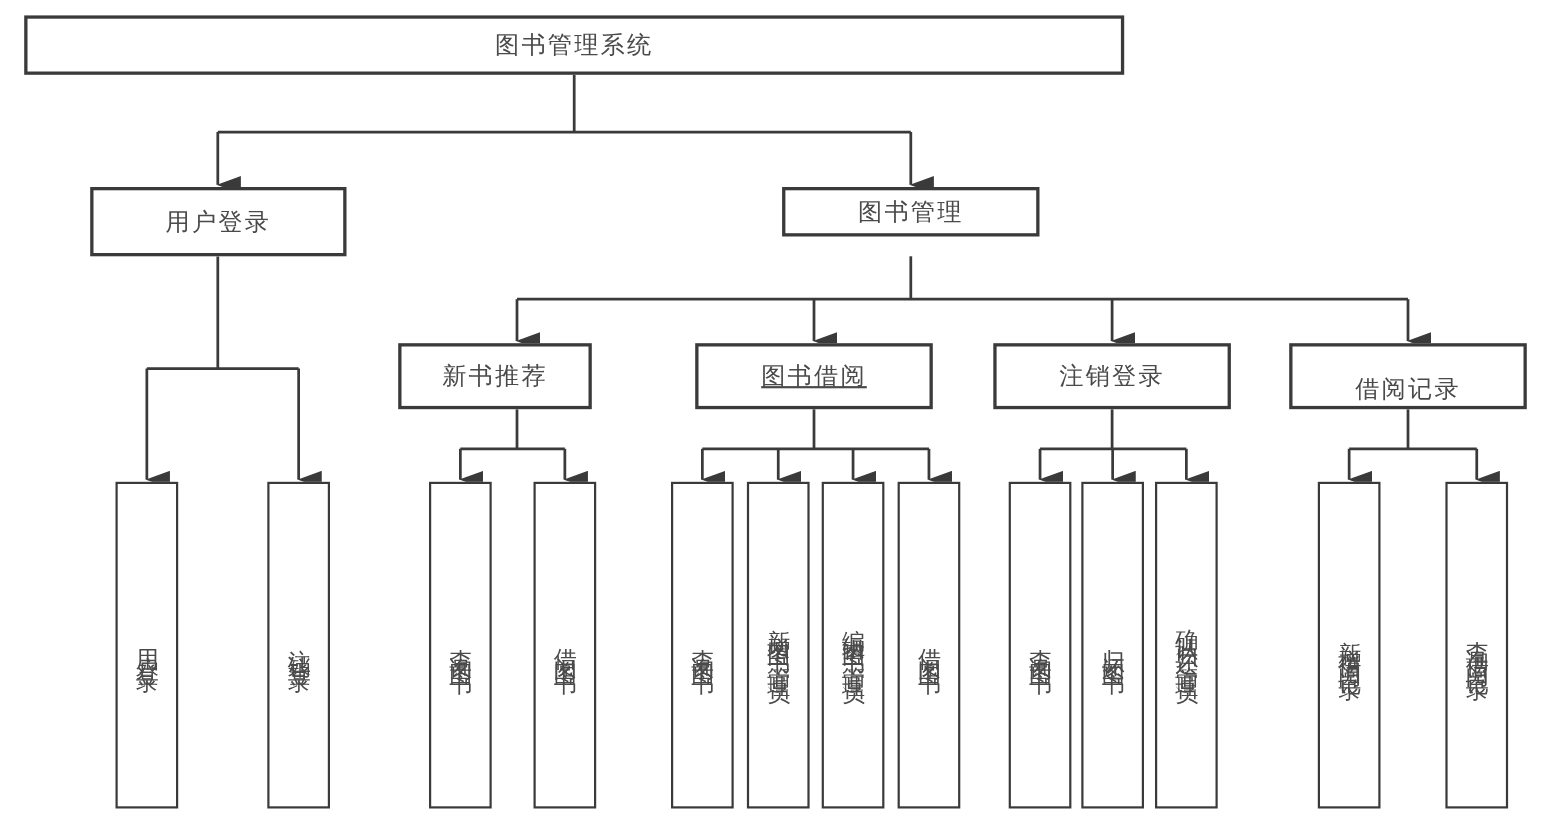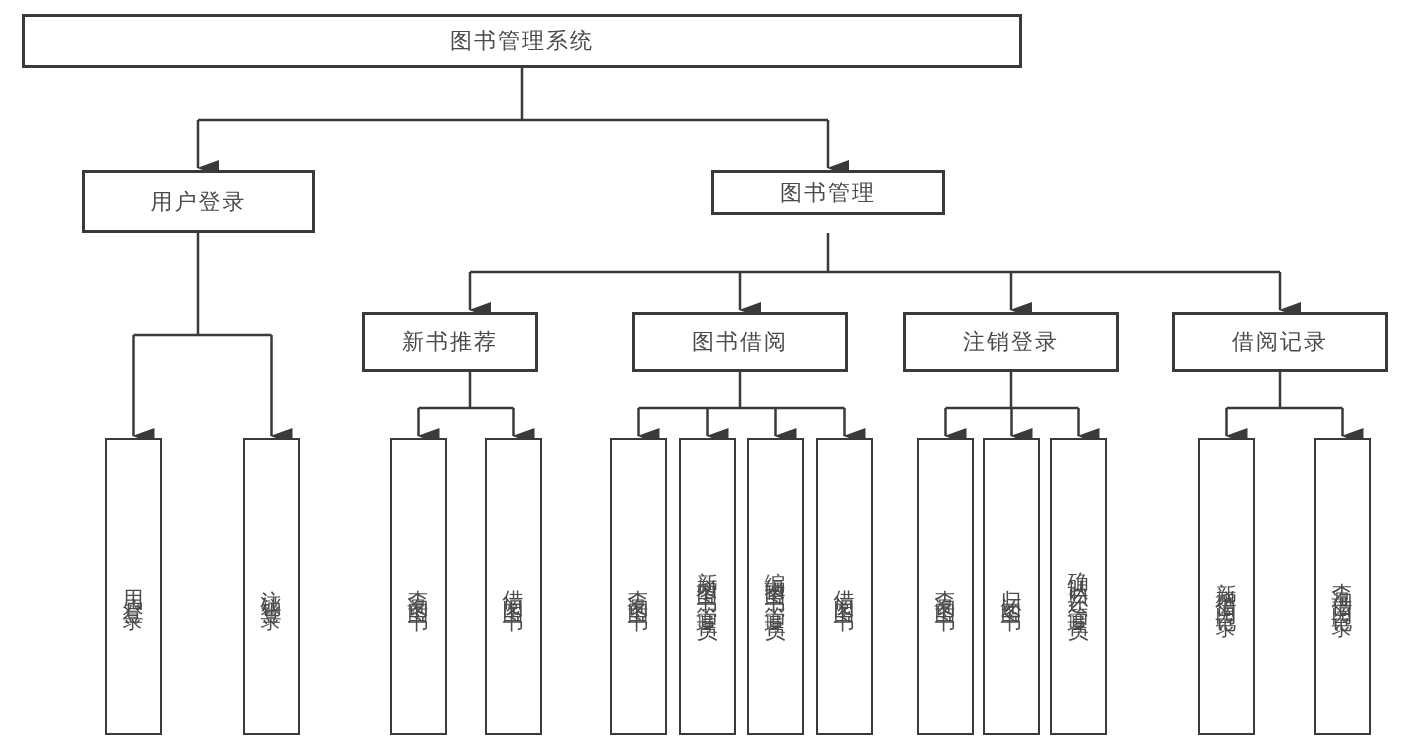--- a/index.html
+++ b/index.html
@@ -125,27 +125,27 @@
   <div class="node h-node" style="left:82px; top:170px; width:233px; height:63px;">
     <span>用户登录</span>
   </div>
   <div class="node h-node" style="left:711px; top:170px; width:234px; height:45px;">
     <span>图书管理</span>
   </div>
 
   <div class="node h-node" style="left:362px; top:312px; width:176px; height:60px;">
     <span>新书推荐</span>
   </div>
-  <div class="node h-node" style="left:632px; top:312px; width:216px; height:60px;">
+  <div class="node h-node" style="left:632px; top:312px; width:216px; height:60px;text-decoration:underline;">
     <span>图书借阅</span>
   </div>
   <div class="node h-node" style="left:903px; top:312px; width:216px; height:60px;">
     <span>注销登录</span>
   </div>
-  <div class="node h-node" style="left:1172px; top:312px; width:216px; height:60px;">
+  <div class="node h-node" style="left:1172px; top:312px; width:216px; height:60px;align-items:flex-end;">
     <span>借阅记录</span>
   </div>
 
   <div class="node leaf-node" style="left:105px;">
     <span class="vtext">用户登录</span>
   </div>
   <div class="node leaf-node" style="left:243px;">
     <span class="vtext">注销登录</span>
   </div>
   <div class="node leaf-node" style="left:390px;">

